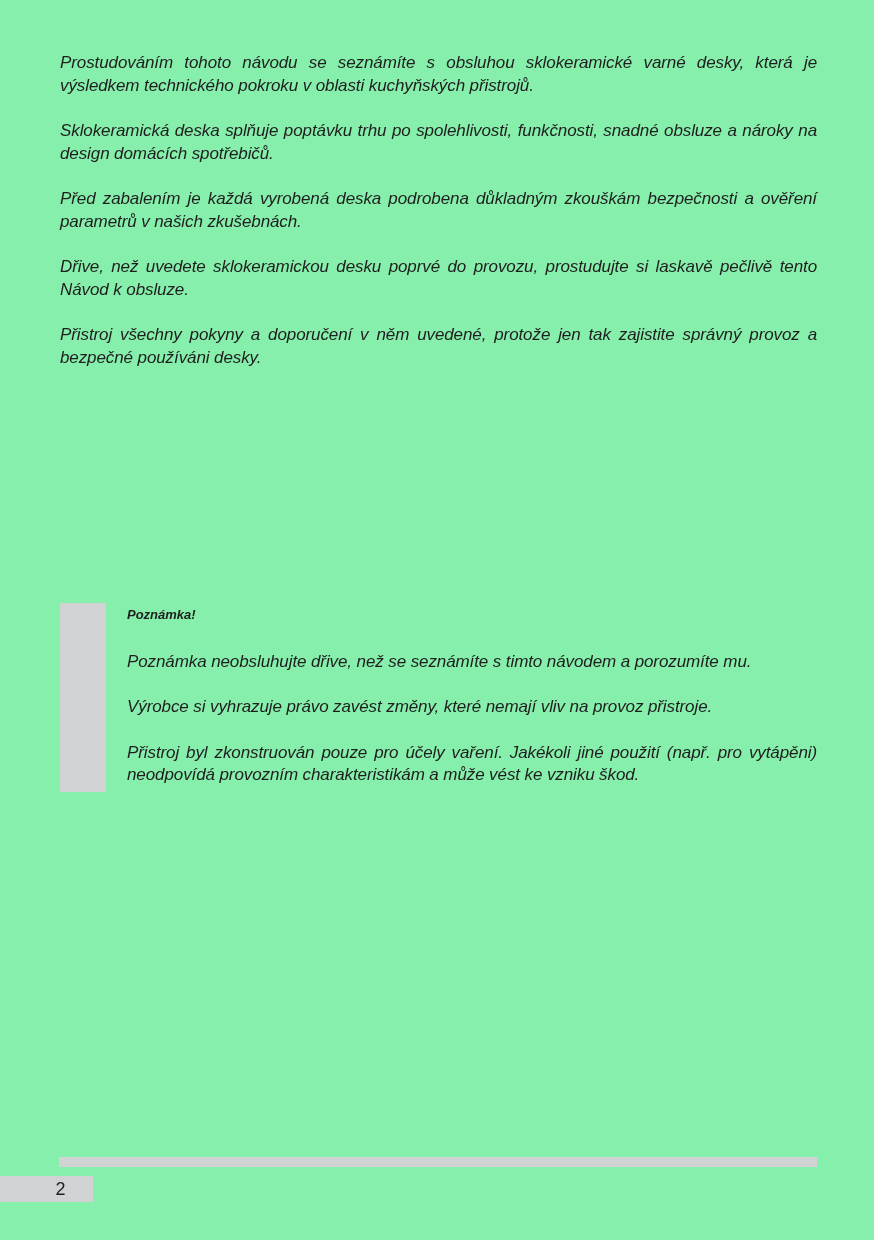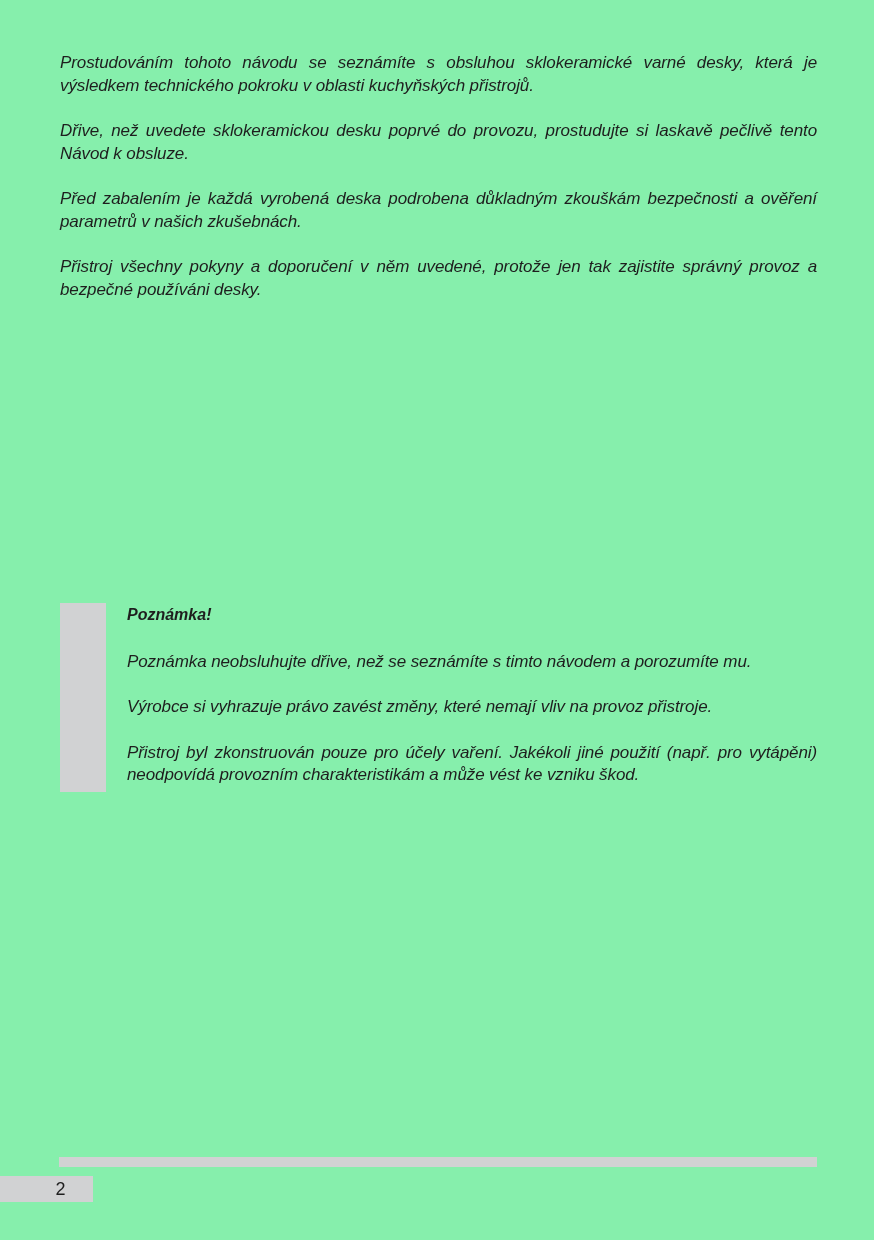--- a/index.html
+++ b/index.html
@@ -44,21 +44,21 @@
     width: 46px;
     height: 189px;
     background: #d1d2d3;
   }
   .note-body {
     margin: 0 57px 0 127px;
     padding-top: 1px;
   }
   .note-heading {
     margin: 0 0 24px 0;
-    font-size: 16px;
+    font-size: 13px;
     font-weight: bold;
     line-height: 22.5px;
   }
   .footer-rule {
     position: absolute;
     left: 59px;
     top: 1157px;
     width: 758px;
     height: 10px;
     background: #d1d2d3;
@@ -79,22 +79,23 @@
     color: #1e1e1e;
   }
 </style>
 </head>
 <body>
 
 <div class="page">
 
   <section class="intro">
     <p class="para">Prostudováním tohoto návodu se seznámíte s obsluhou sklokeramické varné desky, která je výsledkem technického pokroku v oblasti kuchyňských přistrojů.</p>
+    <p class="para">Sklokeramická deska splňuje poptávku trhu po spolehlivosti, funkčnosti, snadné obsluze a nároky na design domácích spotřebičů.</p>
+    <p class="para">Před zabalením je každá vyrobená deska podrobena důkladným zkouškám bezpečnosti a ověření parametrů v našich zkušebnách.</p>
     <p class="para">Dřive, než uvedete sklokeramickou desku poprvé do provozu, prostudujte si laskavě pečlivě tento Návod k obsluze.</p>
-    <p class="para">Před zabalením je každá vyrobená deska podrobena důkladným zkouškám bezpečnosti a ověření parametrů v našich zkušebnách.</p>
     <p class="para">Přistroj všechny pokyny a doporučení v něm uvedené, protože jen tak zajistite správný provoz a bezpečné používáni desky.</p>
   </section>
 
   <section class="note-section">
     <div class="note-bar"></div>
     <div class="note-body">
       <p class="note-heading">Poznámka!</p>
       <p class="para">Poznámka neobsluhujte dřive, než se seznámíte s timto návodem a porozumíte mu.</p>
       <p class="para">Výrobce si vyhrazuje právo zavést změny, které nemají vliv na provoz přistroje.</p>
       <p class="para">Přistroj byl zkonstruován pouze pro účely vaření. Jakékoli jiné použití (např. pro vytápěni) neodpovídá provozním charakteristikám a může vést ke vzniku škod.</p>

